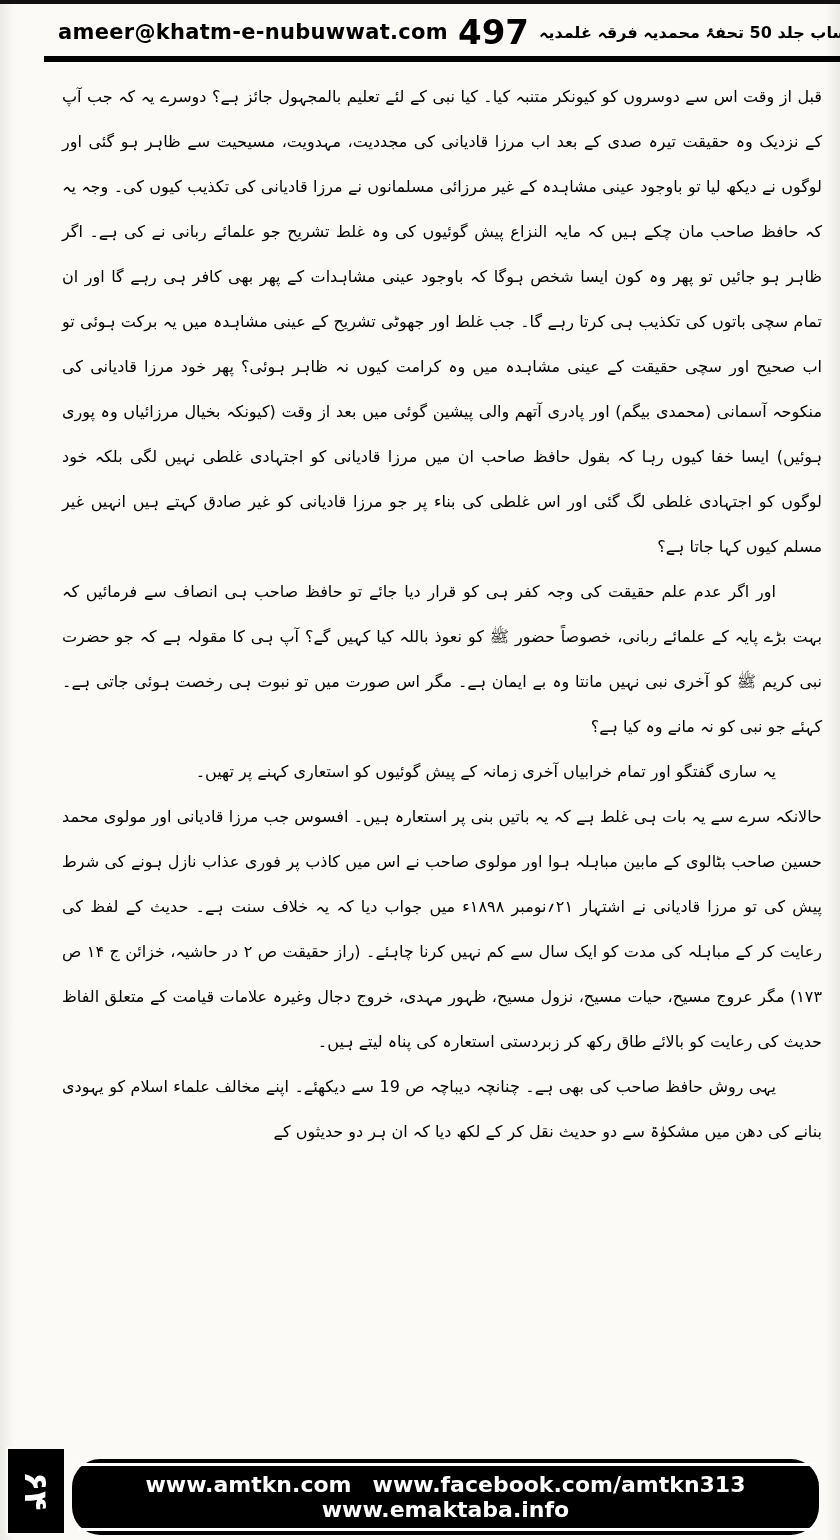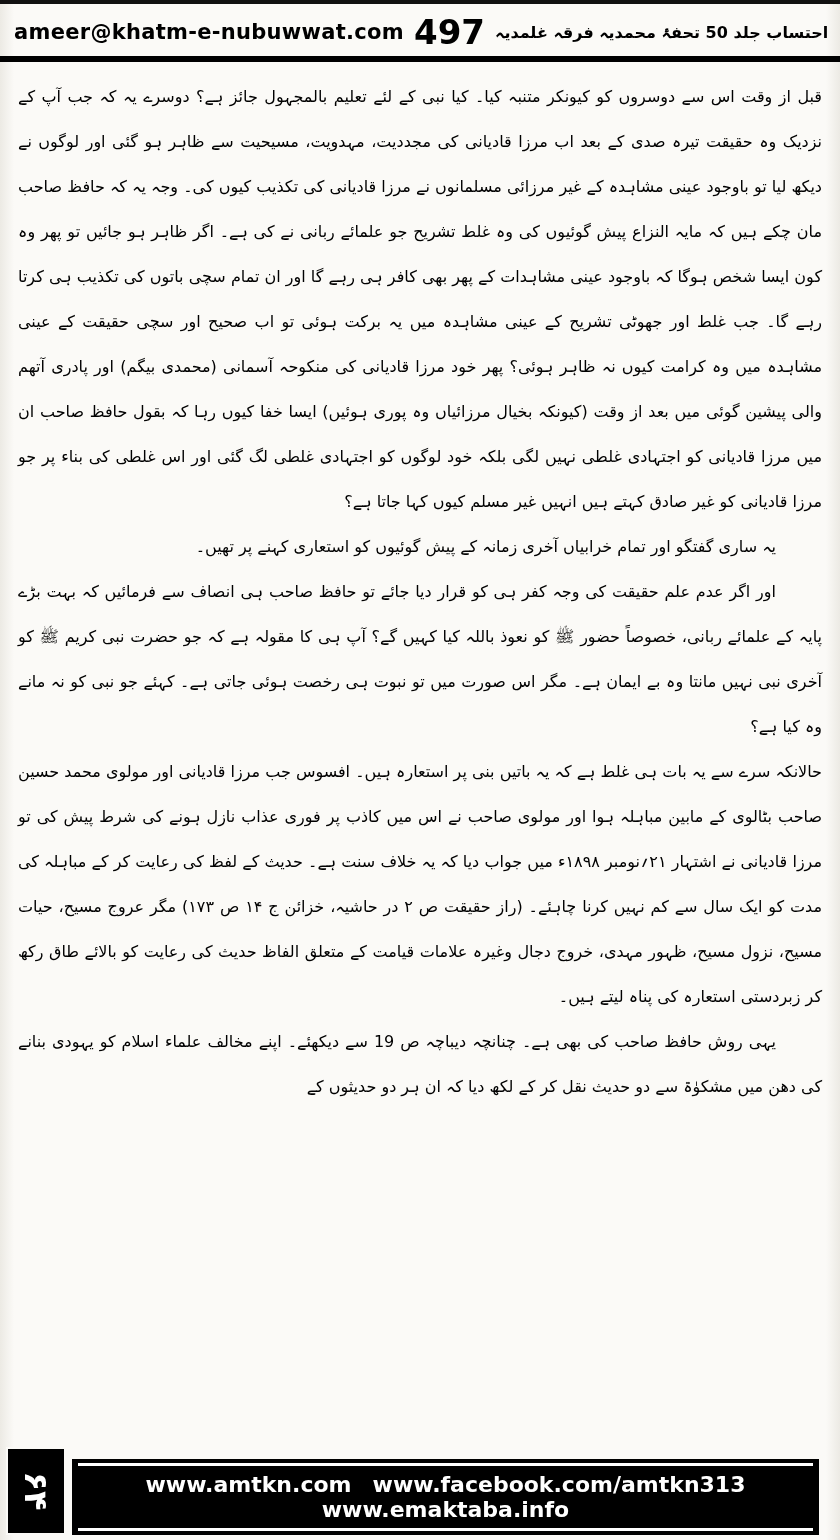--- a/index.html
+++ b/index.html
@@ -13,20 +13,21 @@
     position: relative;
     overflow: hidden;
     font-family: "DejaVu Sans", sans-serif;
     color: #000;
   }
   .page {
     position: absolute;
     inset: 0;
     border-top: 4px solid #111;
     background: linear-gradient(90deg, #eceae4 0px, #fbfaf7 14px, #fbfaf7 826px, #eceae4 840px);
+    padding-left: 44px;
   }
 
   
   .header {
     display: flex;
     justify-content: space-between;
     align-items: center;
     padding: 8px 14px 4px 14px;
     border-bottom: 6px solid #000;
   }
@@ -95,20 +96,21 @@
     transform: rotate(90deg);
     direction: rtl;
   }
   .footer-bar {
     position: absolute;
     left: 72px;
     right: 21px;
     bottom: 5px;
     background: #000;
     padding: 4px 6px;
+    border-radius: 28px;
   }
   .footer-bar-inner {
     border-top: 3px solid #fff;
     border-bottom: 3px solid #fff;
     text-align: center;
     padding: 6px 0;
   }
   .footer-link {
     color: #fff;
     font-weight: bold;
@@ -125,22 +127,22 @@
 <div class="page">
 
   <div class="header">
     <div class="header-email">ameer@khatm-e-nubuwwat.com</div>
     <div class="header-pageno">497</div>
     <div class="header-title">احتساب جلد 50 تحفۂ محمدیہ فرقہ غلمدیہ</div>
   </div>
 
   <div class="content">
     <p>قبل از وقت اس سے دوسروں کو کیونکر متنبہ کیا۔ کیا نبی کے لئے تعلیم بالمجہول جائز ہے؟ دوسرے یہ کہ جب آپ کے نزدیک وہ حقیقت تیرہ صدی کے بعد اب مرزا قادیانی کی مجددیت، مہدویت، مسیحیت سے ظاہر ہو گئی اور لوگوں نے دیکھ لیا تو باوجود عینی مشاہدہ کے غیر مرزائی مسلمانوں نے مرزا قادیانی کی تکذیب کیوں کی۔ وجہ یہ کہ حافظ صاحب مان چکے ہیں کہ مایہ النزاع پیش گوئیوں کی وہ غلط تشریح جو علمائے ربانی نے کی ہے۔ اگر ظاہر ہو جائیں تو پھر وہ کون ایسا شخص ہوگا کہ باوجود عینی مشاہدات کے پھر بھی کافر ہی رہے گا اور ان تمام سچی باتوں کی تکذیب ہی کرتا رہے گا۔ جب غلط اور جھوٹی تشریح کے عینی مشاہدہ میں یہ برکت ہوئی تو اب صحیح اور سچی حقیقت کے عینی مشاہدہ میں وہ کرامت کیوں نہ ظاہر ہوئی؟ پھر خود مرزا قادیانی کی منکوحہ آسمانی (محمدی بیگم) اور پادری آتھم والی پیشین گوئی میں بعد از وقت (کیونکہ بخیال مرزائیاں وہ پوری ہوئیں) ایسا خفا کیوں رہا کہ بقول حافظ صاحب ان میں مرزا قادیانی کو اجتہادی غلطی نہیں لگی بلکہ خود لوگوں کو اجتہادی غلطی لگ گئی اور اس غلطی کی بناء پر جو مرزا قادیانی کو غیر صادق کہتے ہیں انہیں غیر مسلم کیوں کہا جاتا ہے؟</p>
+    <p class="indent">اور اگر عدم علم حقیقت کی وجہ کفر ہی کو قرار دیا جائے تو حافظ صاحب ہی انصاف سے فرمائیں کہ بہت بڑے پایہ کے علمائے ربانی، خصوصاً حضور ﷺ کو نعوذ باللہ کیا کہیں گے؟ آپ ہی کا مقولہ ہے کہ جو حضرت نبی کریم ﷺ کو آخری نبی نہیں مانتا وہ بے ایمان ہے۔ مگر اس صورت میں تو نبوت ہی رخصت ہوئی جاتی ہے۔ کہئے جو نبی کو نہ مانے وہ کیا ہے؟</p>
     <p class="indent">یہ ساری گفتگو اور تمام خرابیاں آخری زمانہ کے پیش گوئیوں کو استعاری کہنے پر تھیں۔</p>
-    <p class="indent">اور اگر عدم علم حقیقت کی وجہ کفر ہی کو قرار دیا جائے تو حافظ صاحب ہی انصاف سے فرمائیں کہ بہت بڑے پایہ کے علمائے ربانی، خصوصاً حضور ﷺ کو نعوذ باللہ کیا کہیں گے؟ آپ ہی کا مقولہ ہے کہ جو حضرت نبی کریم ﷺ کو آخری نبی نہیں مانتا وہ بے ایمان ہے۔ مگر اس صورت میں تو نبوت ہی رخصت ہوئی جاتی ہے۔ کہئے جو نبی کو نہ مانے وہ کیا ہے؟</p>
     <p>حالانکہ سرے سے یہ بات ہی غلط ہے کہ یہ باتیں بنی پر استعارہ ہیں۔ افسوس جب مرزا قادیانی اور مولوی محمد حسین صاحب بٹالوی کے مابین مباہلہ ہوا اور مولوی صاحب نے اس میں کاذب پر فوری عذاب نازل ہونے کی شرط پیش کی تو مرزا قادیانی نے اشتہار ۲۱؍نومبر ۱۸۹۸ء میں جواب دیا کہ یہ خلاف سنت ہے۔ حدیث کے لفظ کی رعایت کر کے مباہلہ کی مدت کو ایک سال سے کم نہیں کرنا چاہئے۔ (راز حقیقت ص ۲ در حاشیہ، خزائن ج ۱۴ ص ۱۷۳) مگر عروج مسیح، حیات مسیح، نزول مسیح، ظہور مہدی، خروج دجال وغیرہ علامات قیامت کے متعلق الفاظ حدیث کی رعایت کو بالائے طاق رکھ کر زبردستی استعارہ کی پناہ لیتے ہیں۔</p>
     <p class="indent">یہی روش حافظ صاحب کی بھی ہے۔ چنانچہ دیباچہ ص 19 سے دیکھئے۔ اپنے مخالف علماء اسلام کو یہودی بنانے کی دھن میں مشکوٰۃ سے دو حدیث نقل کر کے لکھ دیا کہ ان ہر دو حدیثوں کے</p>
   </div>
 
   <div class="footer">
     <div class="page-mark-box">
       <span class="page-mark">۶۴</span>
     </div>
     <div class="footer-bar">
       <div class="footer-bar-inner">

